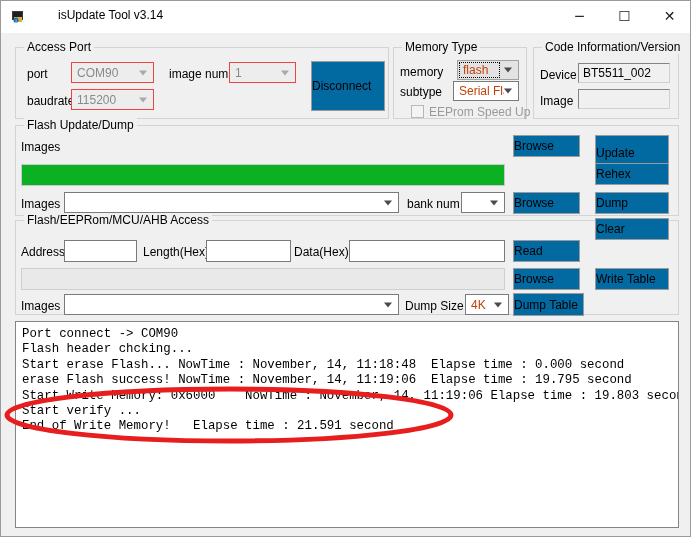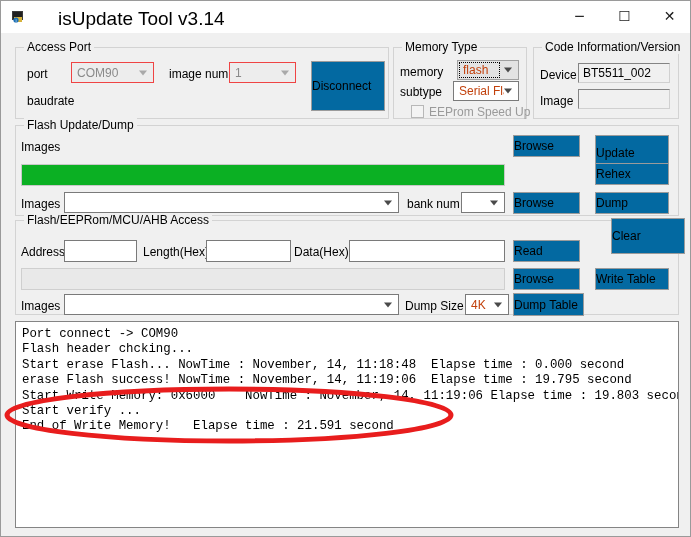--- a/index.html
+++ b/index.html
@@ -30,21 +30,21 @@
     box-sizing: border-box;
   }
   .title-icon {
     position: absolute;
     left: 10px; top: 8px;
     width: 16px; height: 16px;
   }
   .title-text {
     position: absolute;
     left: 33px; top: 7px;
-    font-size: 19px;
+    font-size: 12px;
     color: #000000;
     white-space: nowrap;
     padding-left: 24px;
   }
   .win-btn {
     position: absolute;
     top: 0;
     width: 45px; height: 31px;
     cursor: default;
   }
@@ -249,20 +249,24 @@
 
   <div class="group" style="left:14px; top:46px; width:374px; height:72px;">
     <div class="group-title">Access Port</div>
   </div>
   <div class="lbl" style="left:26px; top:66px;">port</div>
   <div class="combo disabled" style="left:70px; top:61px; width:83px; height:21px;">
     <div class="cval">COM90</div>
     <div class="arrow"></div>
   </div>
   <div class="lbl" style="left:26px; top:93px;">baudrate</div>
+  <div class="combo disabled" style="left:70px; top:88px; width:83px; height:21px;">
+    <div class="cval">115200</div>
+    <div class="arrow"></div>
+  </div>
   <div class="lbl" style="left:168px; top:66px;">image num</div>
   <div class="combo disabled" style="left:228px; top:61px; width:67px; height:21px;">
     <div class="cval">1</div>
     <div class="arrow"></div>
   </div>
   <div class="btn" style="left:310px; top:60px; width:74px; height:50px;">
     <span>Disconnect</span>
   </div>
 
   <div class="group" style="left:392px; top:46px; width:134px; height:72px;">
@@ -327,21 +331,21 @@
     <span>Browse</span>
   </div>
   <div class="btn" style="left:594px; top:191px; width:74px; height:22px;">
     <span>Dump</span>
   </div>
 
   <div class="group" style="left:14px; top:219px; width:664px; height:95px;">
     <div class="group-title">Flash/EEPRom/MCU/AHB Access</div>
   </div>
 
-  <div class="btn" style="left:594px; top:217px; width:74px; height:36px;margin-left:16px;">
+  <div class="btn" style="left:594px; top:217px; width:74px; height:22px;">
     <span>Clear</span>
   </div>
 
   <div class="lbl" style="left:20px; top:244px;">Address</div>
   <div class="txt" style="left:63px; top:239px; width:73px; height:22px;">
     <div class="tval"></div>
   </div>
   <div class="lbl" style="left:142px; top:244px;">Length(Hex)</div>
   <div class="txt" style="left:205px; top:239px; width:85px; height:22px;">
     <div class="tval"></div>

